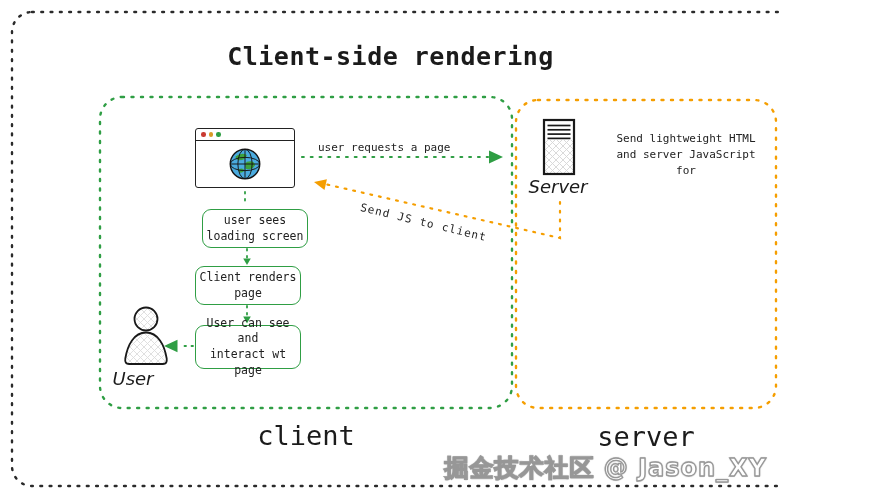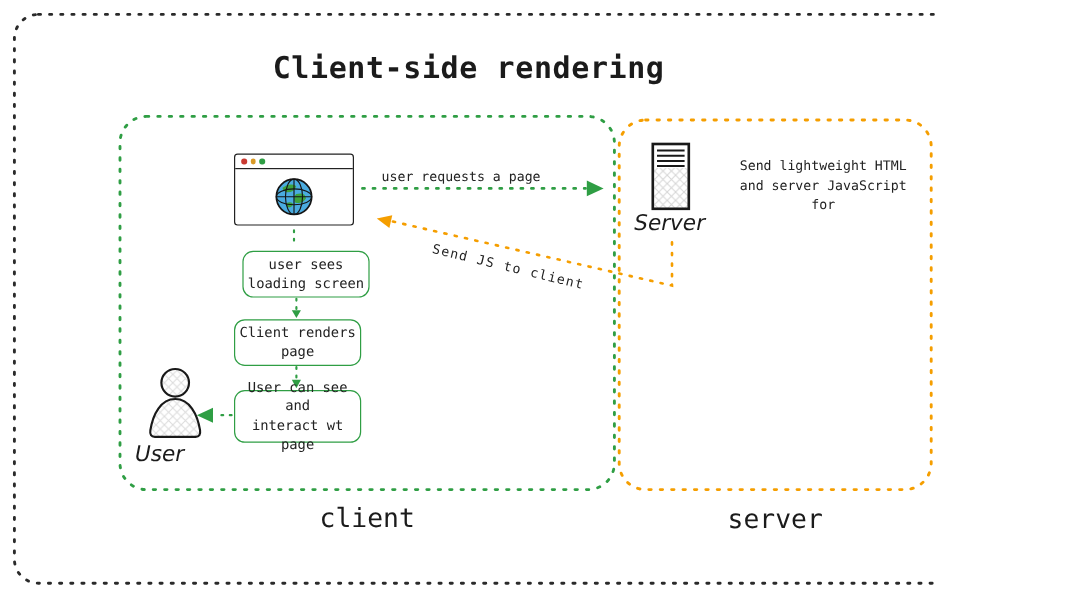--- a/index.html
+++ b/index.html
@@ -10,21 +10,21 @@
   .abs{position:absolute;z-index:2;}
   .title{top:42px;left:0;width:100%;text-align:center;font-size:25px;font-weight:bold;color:#1b1b1b;letter-spacing:0.5px;}
   .lbl-small{font-size:11px;color:#222;white-space:pre-line;}
   .note{left:596px;top:131px;width:180px;text-align:center;line-height:1.45;}
   .req-label{left:318px;top:141px;}
   .resp-label{left:362px;top:201px;transform:rotate(13.5deg);transform-origin:left top;letter-spacing:1px;}
   .step-box{background:#ffffff;border:1.6px solid #2f9e44;border-radius:9px;display:flex;align-items:center;justify-content:center;text-align:center;font-size:11.5px;color:#222;white-space:pre-line;line-height:1.35;}
   .box1{left:178px;top:209px;width:104px;height:37px;margin-left:24px;}
   .box2{left:195px;top:266px;width:104px;height:37px;}
   .box3{left:195px;top:325px;width:104px;height:42px;}
-  .section-label{font-size:22px;color:#1b1b1b;text-align:center;}
+  .section-label{font-size:27px;color:#1b1b1b;text-align:center;}
   .client-label{left:100px;top:420px;width:412px;}
   .server-label{left:516px;top:421px;width:260px;}
   .hand-label{font-size:18px;color:#1b1b1b;text-align:center;font-weight:500;}
   .server-name{left:526px;top:176px;width:64px;}
   .user-name{left:103px;top:368px;width:60px;}
   .browser{left:195px;top:128px;width:100px;height:60px;background:#fff;border:1.6px solid #222;border-radius:3px;box-sizing:border-box;}
   .browser-bar{height:11px;border-bottom:1.6px solid #222;display:flex;align-items:center;gap:3px;padding-left:5px;}
   .dot{width:4.5px;height:4.5px;border-radius:50%;}
   .dot-red{background:#c93a32;}
   .dot-yellow{background:#d99a27;}
@@ -125,14 +125,15 @@
       </pattern>
     </defs>
     <circle cx="30" cy="14" r="11.5" fill="url(#hatchU)" stroke="#191919" stroke-width="1.8"></circle>
     <path d="M13,59 Q8.5,59 9.3,53.5 C11.5,40 18,27.5 30,27.5 C42,27.5 48.5,40 50.7,53.5 Q51.5,59 47,59 Z" fill="url(#hatchU)" stroke="#191919" stroke-width="1.8" stroke-linejoin="round"></path>
   </svg>
   <div class="abs hand hand-label user-name">User</div>
 
   <div class="abs mono section-label client-label">client</div>
   <div class="abs mono section-label server-label">server</div>
 
+  <div class="abs watermark">掘金技术社区 @ Jason_XY</div>
 
 </div>
 
 </body></html>

